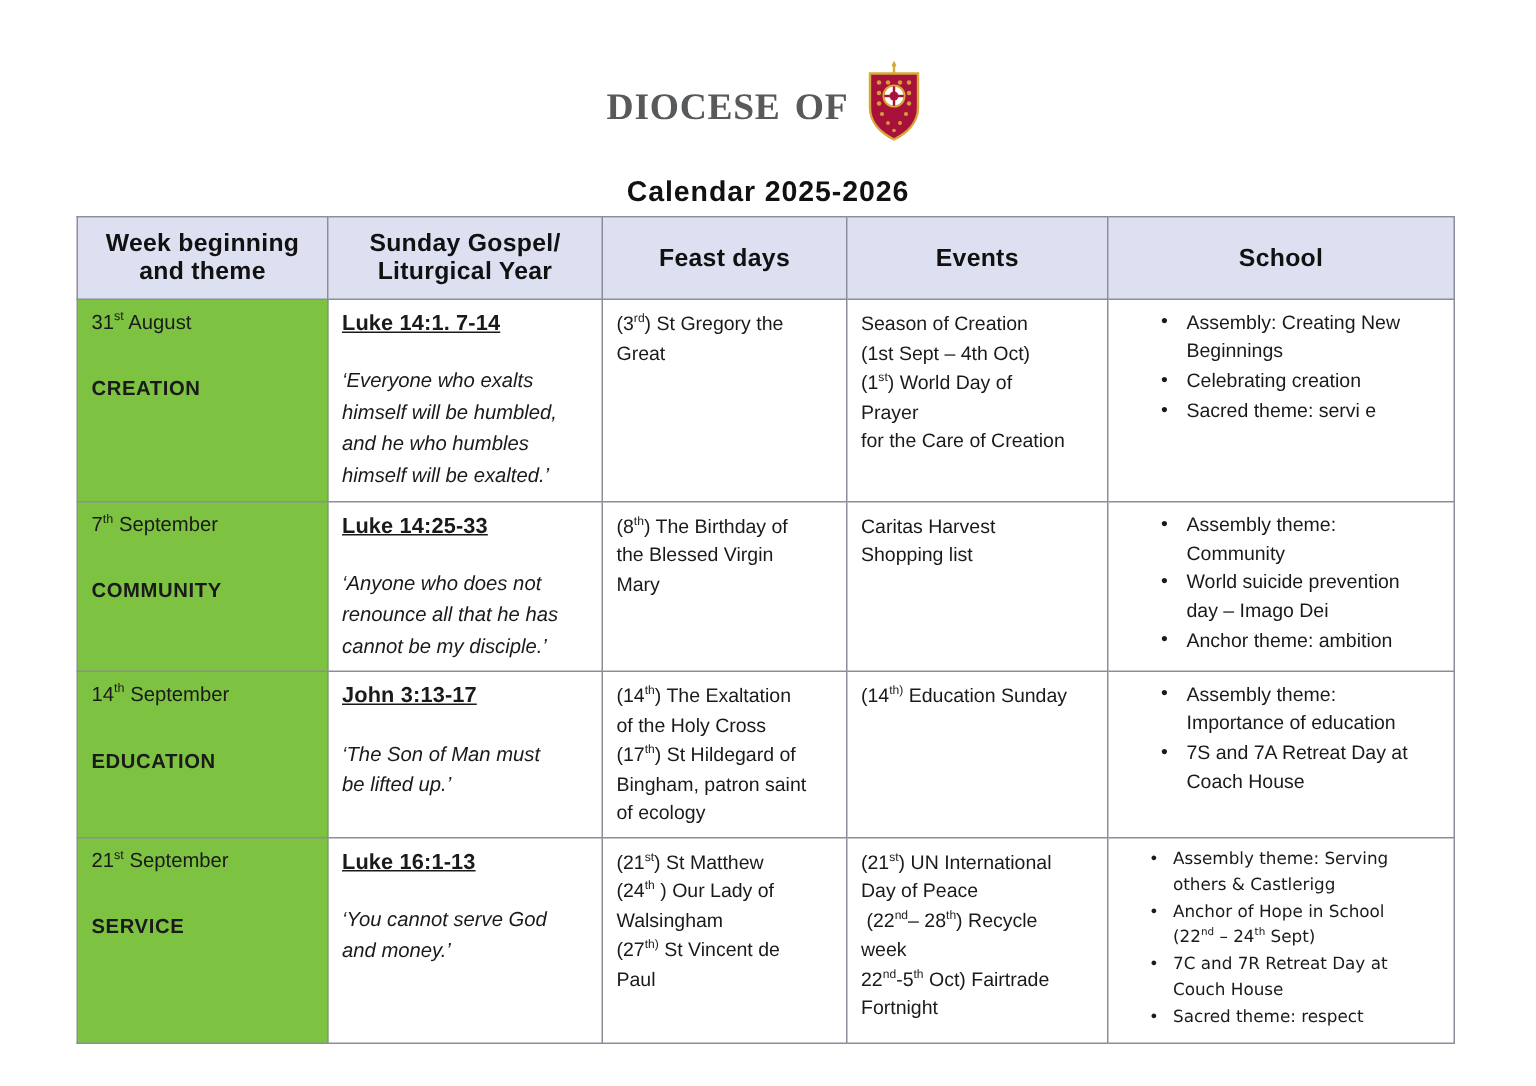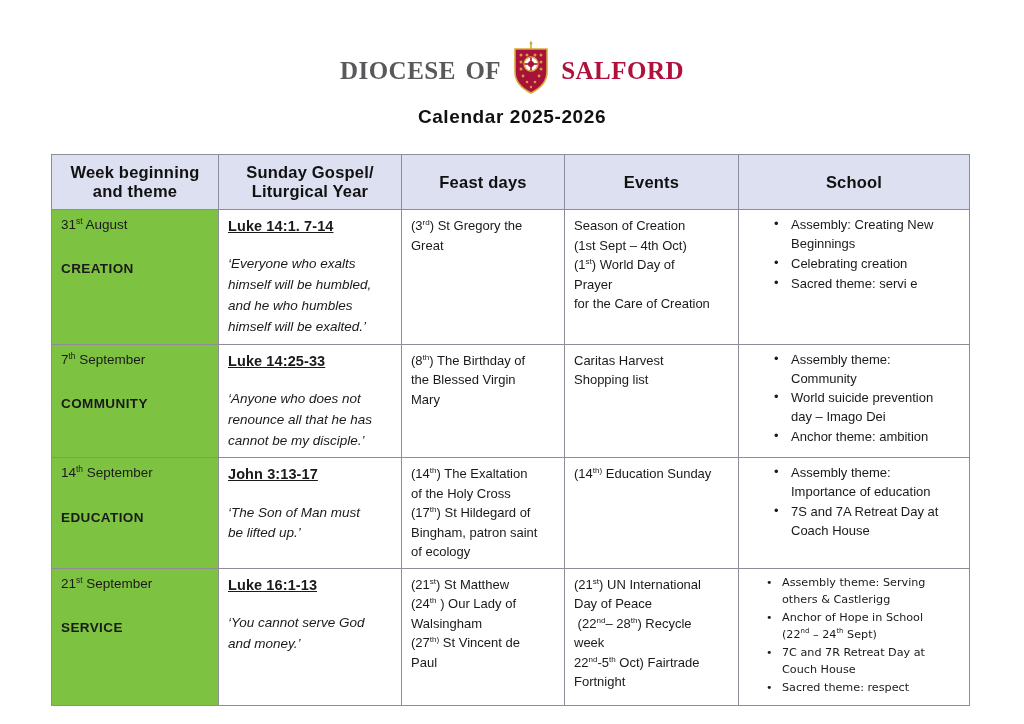--- a/index.html
+++ b/index.html
@@ -57,29 +57,29 @@
     margin: 0 4px;
     flex: none;
   }
 
   
   .doc-title {
     text-align: center;
     font-size: 19px;
     font-weight: bold;
     letter-spacing: 0.6px;
-    margin-top: 12px;
+    margin-top: 24px;
     color: #111111;
   }
 
   
   .table-wrap {
     position: absolute;
     left: 51px;
-    top: 154px;
+    top: 144px;
     width: 918px;
   }
   table.calendar {
     width: 918px;
     border-collapse: collapse;
     table-layout: fixed;
   }
   table.calendar th,
   table.calendar td {
     border: 1px solid #8d8d9a;
@@ -213,21 +213,20 @@
           <circle cx="20" cy="47" r="1.2"></circle>
         </g>
 
         <circle cx="20" cy="24" r="7" fill="#ffffff" stroke="#d6a93b" stroke-width="1.4"></circle>
         <circle cx="20" cy="24" r="3" fill="#a8123a"></circle>
         <rect x="19.2" y="17.5" width="1.6" height="13" fill="#a8123a"></rect>
         <rect x="13.5" y="23.2" width="13" height="1.6" fill="#a8123a"></rect>
       </svg>
     </span>
 
-    <span class="logo-word-salford">Salford</span>
   </div>
 </div>
 
 <div class="doc-title">Calendar 2025-2026</div>
 
 <div class="table-wrap">
   <table class="calendar">
     <colgroup>
       <col class="c-week">
         <col class="c-gospel">

